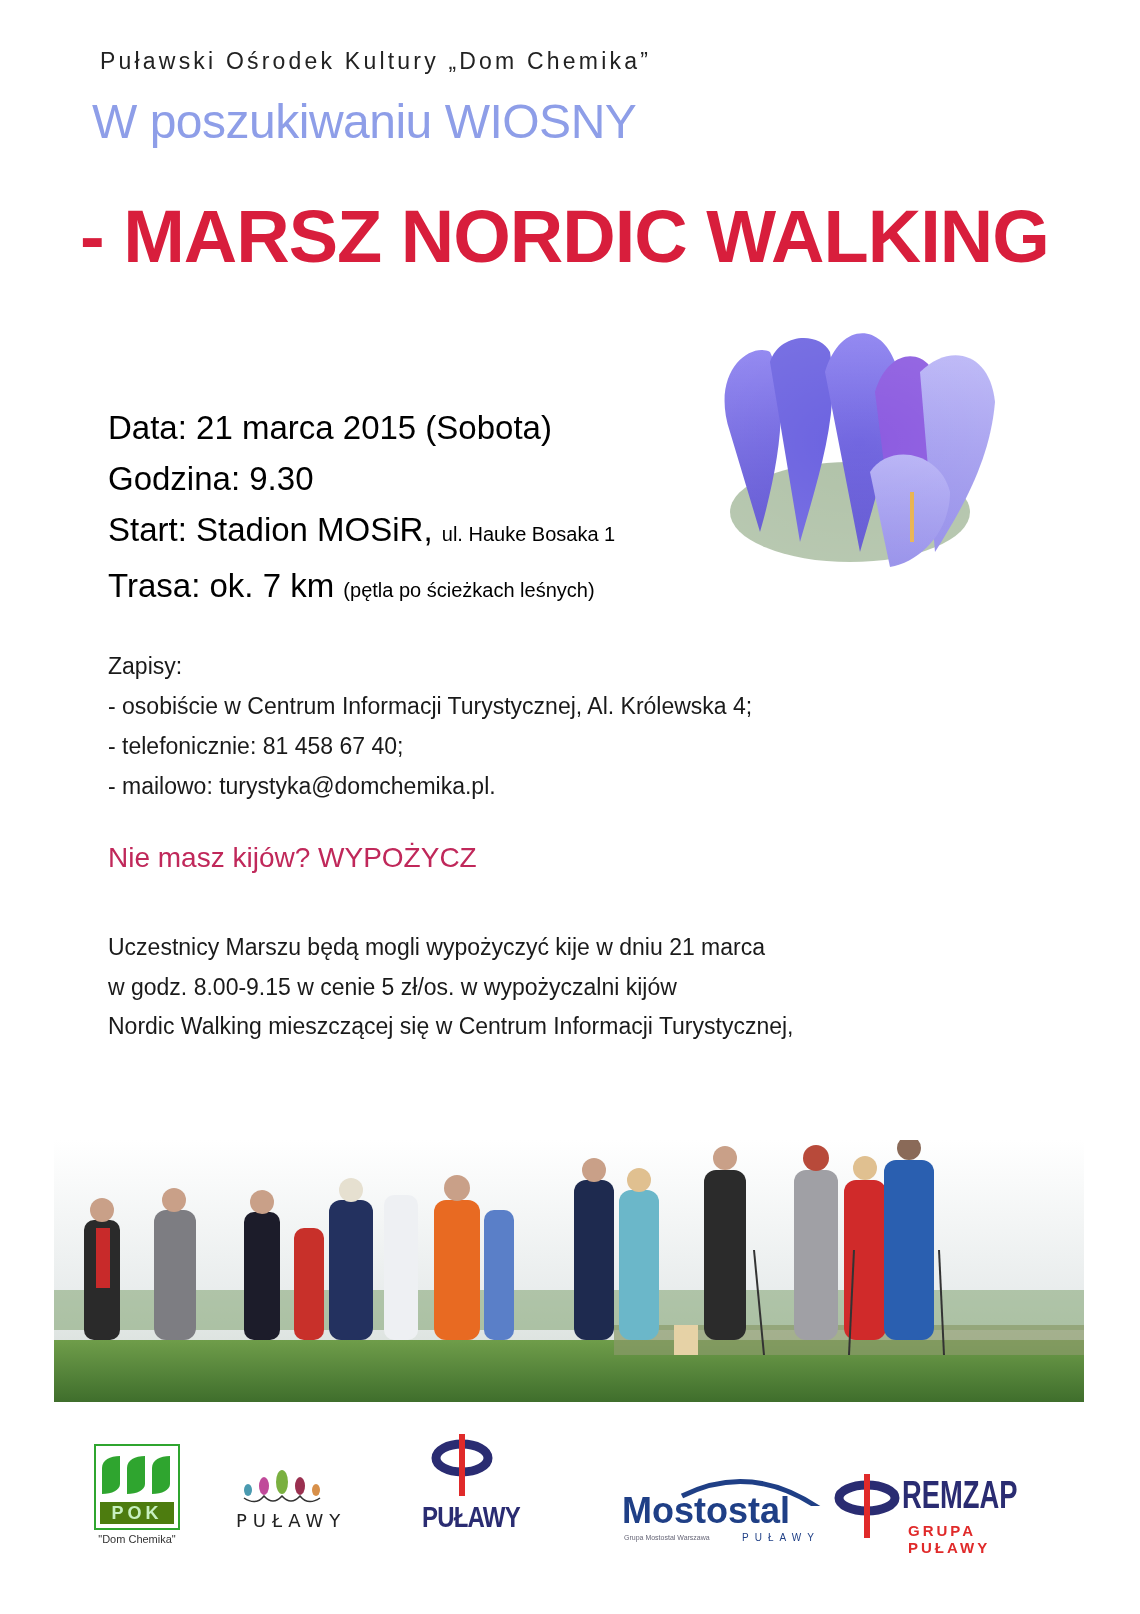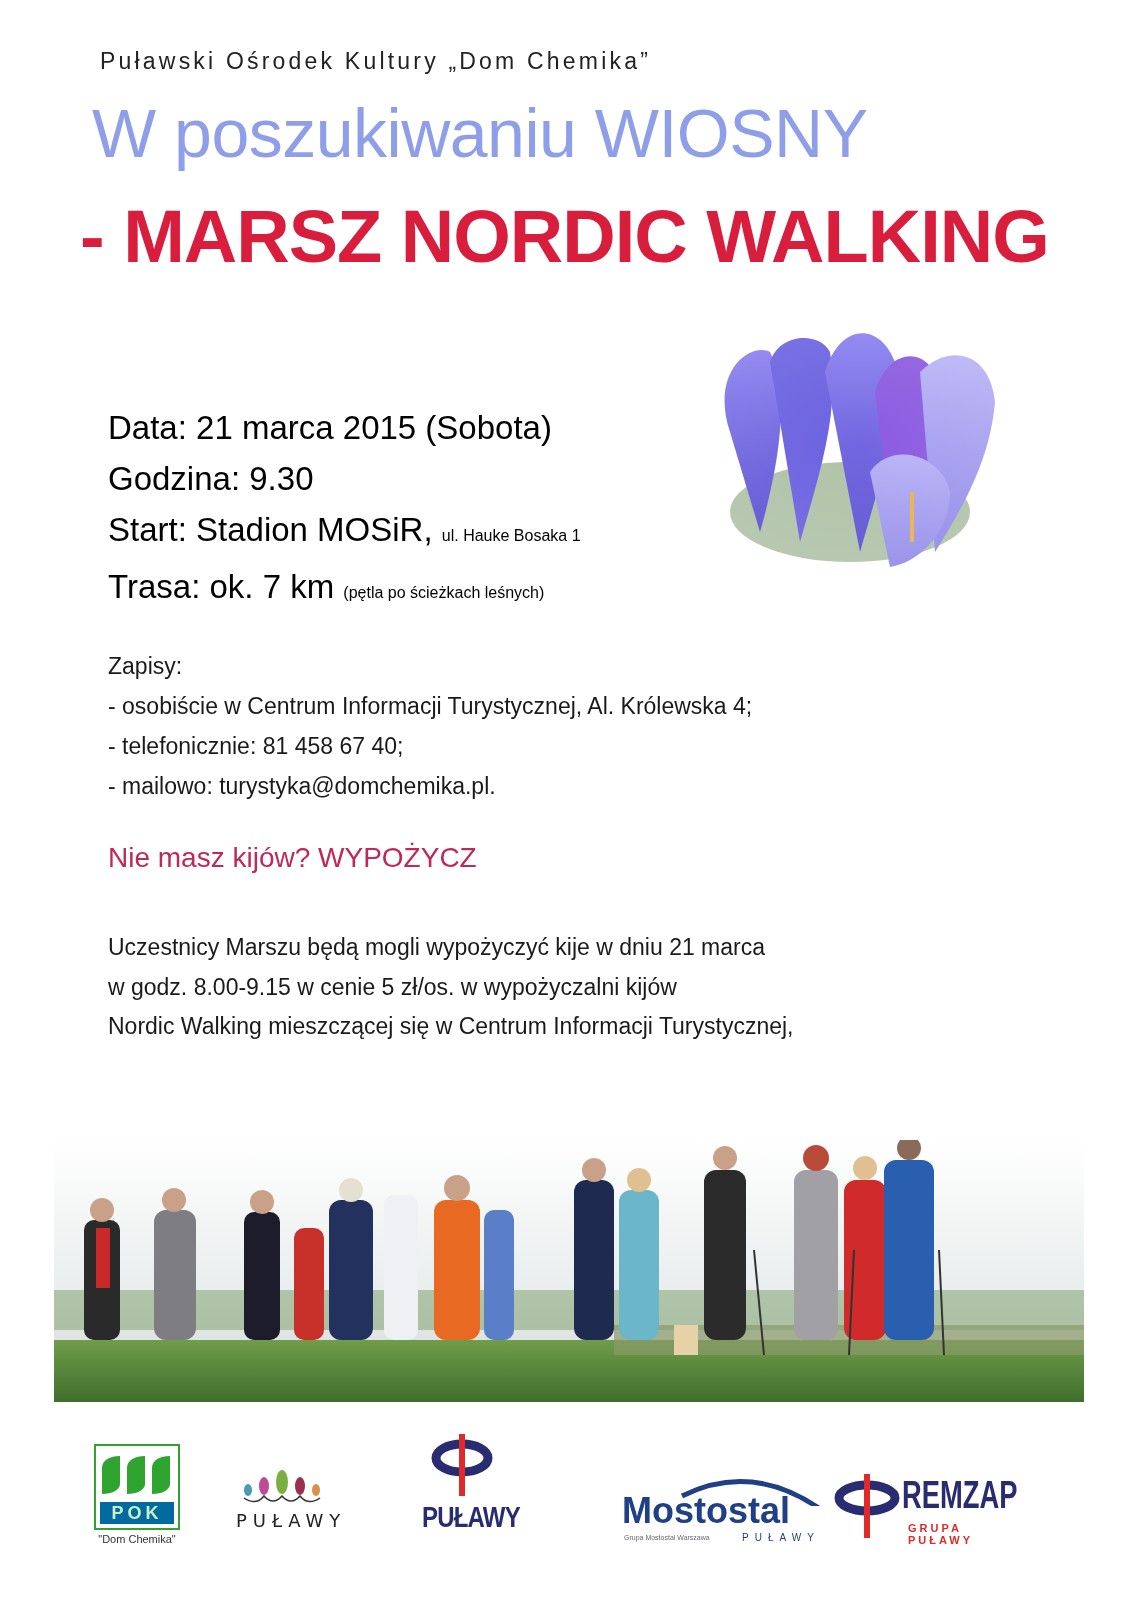--- a/index.html
+++ b/index.html
@@ -1,23 +1,23 @@
 <!DOCTYPE html>
 <html><head>
 <meta charset="utf-8">
 <style>
   html, body { margin: 0; padding: 0; background: #ffffff; }
   body { width: 1140px; height: 1614px; position: relative; overflow: hidden; font-family: "Liberation Sans", sans-serif; color: #1a1a1a; }
   .abs { position: absolute; }
   .org { left: 100px; top: 48px; font-size: 23px; letter-spacing: 3.2px; color: #222; white-space: nowrap; }
-  .title1 { left: 92px; top: 94px; font-size: 68px; font-weight: normal; white-space: nowrap; letter-spacing: -0.5px; }
+  .title1 { left: 92px; top: 94px; font-size: 48px; font-weight: normal; white-space: nowrap; letter-spacing: -0.5px; }
   .title2 { left: 80px; top: 194px; font-size: 74px; font-weight: bold; white-space: nowrap; letter-spacing: -1px; }
   .flower { left: 650px; top: 312px; width: 380px; height: 260px; }
   .info { left: 108px; top: 402px; font-size: 33px; line-height: 51px; color: #000000; }
-  .info .sub { font-size: 16px; margin-top: 36px; }
+  .info .sub { font-size: 20px; margin-top: 36px; }
   .zapisy { left: 108px; top: 646px; font-size: 23px; line-height: 40px; color: #1a1a1a; }
   .rent { left: 108px; top: 842px; font-size: 28px; white-space: nowrap; }
   .para { left: 108px; top: 928px; font-size: 23px; line-height: 39.5px; color: #1a1a1a; }
   .photo { left: 54px; top: 1140px; width: 1030px; height: 262px; }
   .logos { left: 0; top: 1420px; width: 1140px; height: 194px; }
 </style>
 </head>
 <body>
 
 <div class="abs org">Puławski Ośrodek Kultury „Dom Chemika”</div>
@@ -144,21 +144,21 @@
 
 <div class="abs logos">
 
   <div class="abs" style="left:94px; top:24px; width:88px; height:112px;">
     <div style="width:82px; height:82px; border:2px solid #2fa52f; position:relative;">
       <svg width="82" height="50" viewBox="0 0 82 50" style="position:absolute; left:0; top:4px;">
         <path d="M6 44 L6 18 C6 10,14 6,24 6 L24 34 C24 40,16 44,6 44Z" fill="#2fa52f"></path>
         <path d="M31 44 L31 18 C31 10,39 6,49 6 L49 34 C49 40,41 44,31 44Z" fill="#2fa52f"></path>
         <path d="M56 44 L56 18 C56 10,64 6,74 6 L74 34 C74 40,66 44,56 44Z" fill="#2fa52f"></path>
       </svg>
-      <div style="position:absolute; left:4px; bottom:4px; width:74px; height:22px; background:#0369a1; color:#c8f0c0; font-family:'Liberation Sans',sans-serif; font-weight:bold; font-size:18px; letter-spacing:4px; text-align:center; line-height:22px;">POK</div>
+      <div style="position:absolute; left:4px; bottom:4px; width:74px; height:22px; background:#4d7c0f; color:#c8f0c0; font-family:'Liberation Sans',sans-serif; font-weight:bold; font-size:18px; letter-spacing:4px; text-align:center; line-height:22px;">POK</div>
     </div>
     <div style="font-size:11px; color:#333; text-align:center; margin-top:3px; width:86px;">"Dom Chemika"</div>
   </div>
 
   <div class="abs" style="left:236px; top:44px; width:130px; height:90px;">
     <svg width="100" height="40" viewBox="0 0 100 40">
       <ellipse cx="12" cy="26" rx="4" ry="6" fill="#4a9ab0"></ellipse>
       <ellipse cx="28" cy="22" rx="5" ry="9" fill="#c04a9a"></ellipse>
       <ellipse cx="46" cy="18" rx="6" ry="12" fill="#7ab040"></ellipse>
       <ellipse cx="64" cy="22" rx="5" ry="9" fill="#9a3050"></ellipse>
@@ -184,15 +184,15 @@
     <div style="position:absolute; left:2px; top:68px; font-size:7px; color:#667;">Grupa Mostostal Warszawa</div>
     <div style="position:absolute; left:120px; top:66px; font-size:10px; letter-spacing:6px; color:#1f3f86;">PUŁAWY</div>
   </div>
 
   <div class="abs" style="left:832px; top:54px; width:200px; height:84px;">
     <svg width="70" height="64" viewBox="0 0 70 64" style="position:absolute; left:0; top:0;">
       <ellipse cx="35" cy="24" rx="28" ry="13" fill="none" stroke="#2a2c72" stroke-width="9"></ellipse>
       <rect x="32" y="0" width="6" height="64" fill="#e02a2a"></rect>
     </svg>
     <div style="position:absolute; left:70px; top:0px; font-family:'Liberation Sans',sans-serif; font-weight:bold; font-size:38px; color:#2a2c72; transform:scaleX(0.72); transform-origin:left;">REMZAP</div>
-    <div style="position:absolute; left:76px; top:48px; font-size:11px; font-weight:bold; letter-spacing:3px; color:#e02a2a;">GRUPA PUŁAWY</div>
+    <div style="position:absolute; left:76px; top:48px; font-size:15px; font-weight:bold; letter-spacing:3px; color:#e02a2a;">GRUPA PUŁAWY</div>
   </div>
 </div>
 
 </body></html>

